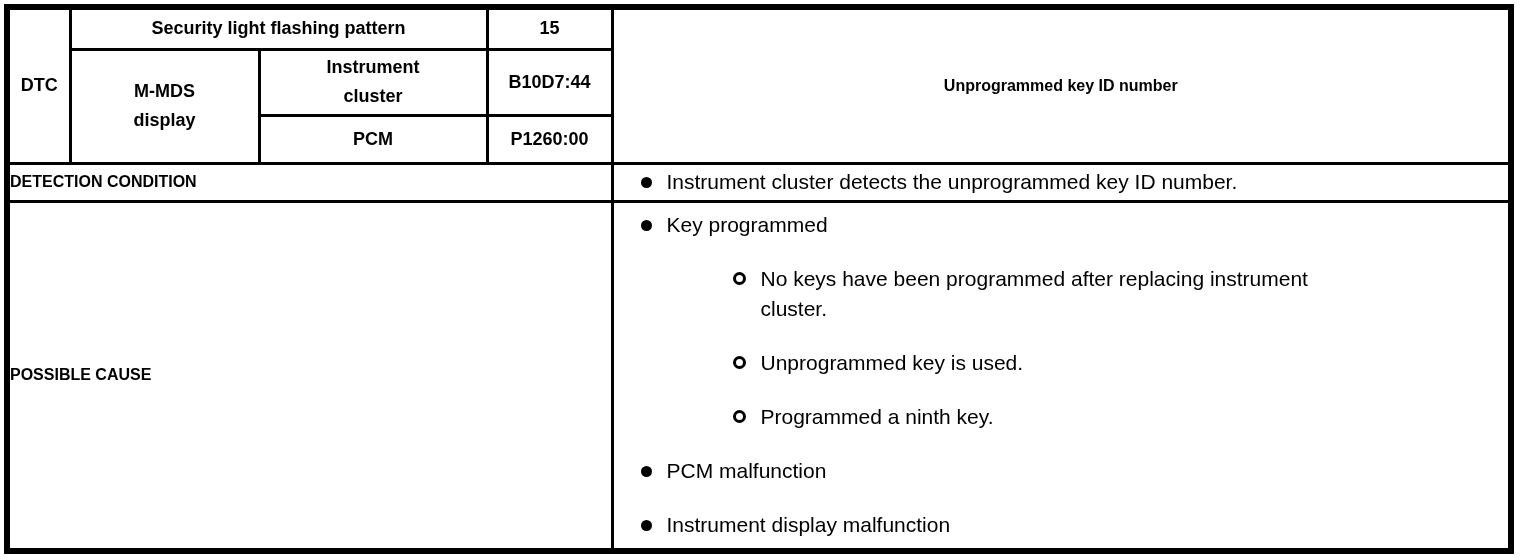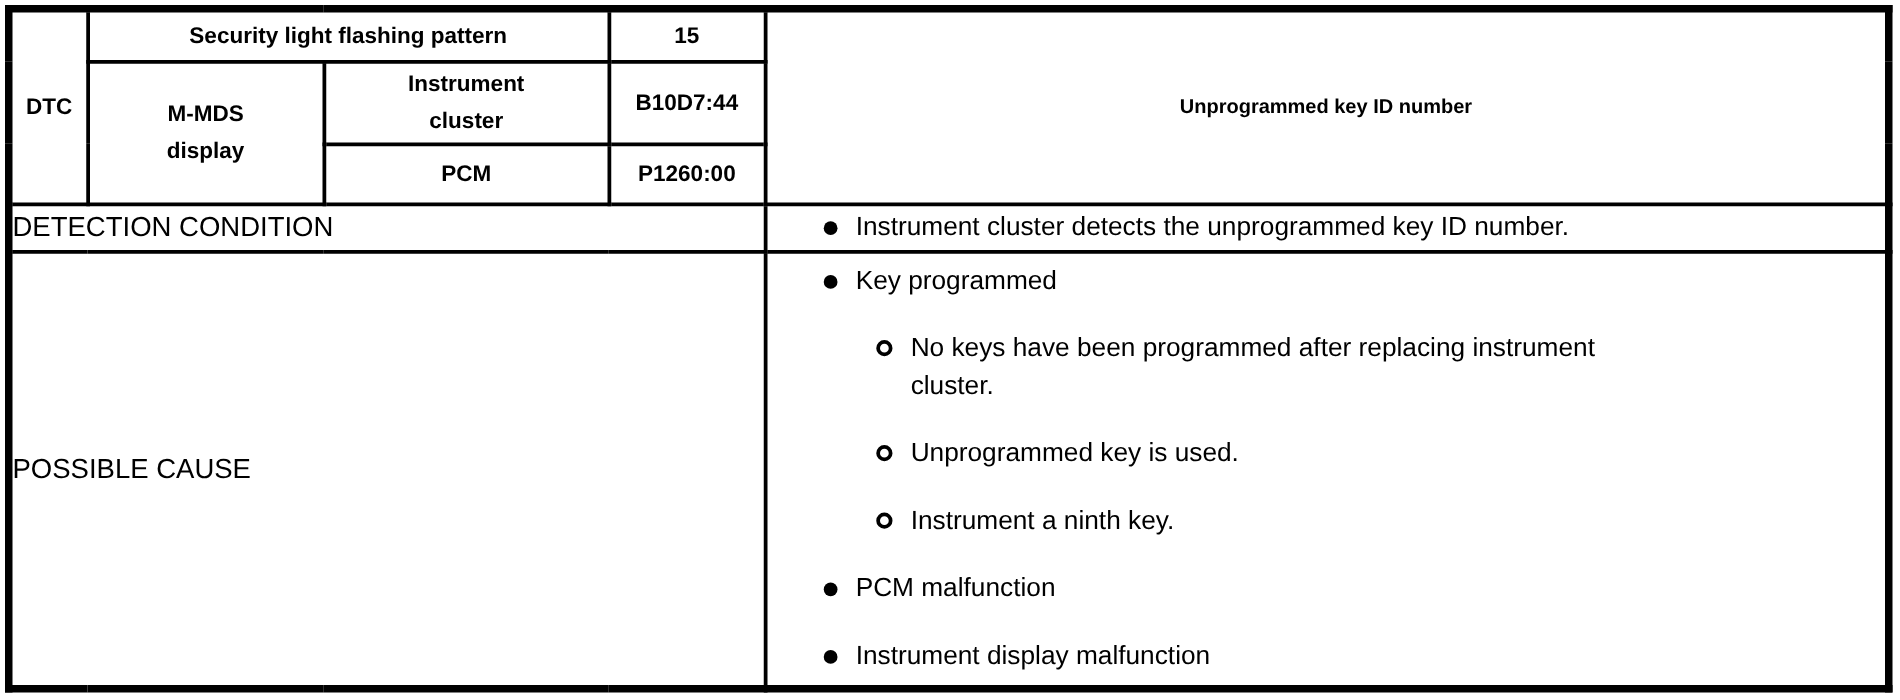--- a/index.html
+++ b/index.html
@@ -43,22 +43,22 @@
 
   .hd {
     font-weight: bold;
     font-size: 18px;
     text-align: center;
     line-height: 29px;
   }
   .two-line div { line-height: 29px; }
 
   .row-label {
-    font-weight: normal;
-    font-size: 22px;
+    font-weight: bold;
+    font-size: 16px;
     text-align: left;
     padding-left: 5px;
   }
 
   .desc-cell {
     font-weight: bold;
     font-size: 16px;
     text-align: center;
   }
 
@@ -67,24 +67,24 @@
     line-height: 30px;
     vertical-align: middle;
   }
   .pc-cell {
     vertical-align: top;
     padding-top: 11px;
   }
   .b-item {
     display: flex;
     align-items: flex-start;
-    padding-left: 45px;
+    padding-left: 27px;
   }
   .pc-cell .b-item + .b-item { margin-top: 24px; }
-  .b-item.sub { padding-left: 87px; }
+  .b-item.sub { padding-left: 119px; }
   .b-dot {
     flex: 0 0 auto;
     width: 11px;
     height: 11px;
     border-radius: 50%;
     background: #000000;
     margin: 10px 15px 0 0;
   }
   .b-circ {
     flex: 0 0 auto;
@@ -173,21 +173,21 @@
         <div class="b-item sub">
           <span class="b-circ"></span>
           <span class="b-text">No keys have been programmed after replacing instrument cluster.</span>
         </div>
         <div class="b-item sub">
           <span class="b-circ"></span>
           <span class="b-text">Unprogrammed key is used.</span>
         </div>
         <div class="b-item sub">
           <span class="b-circ"></span>
-          <span class="b-text">Instrument a ninth key.</span>
+          <span class="b-text">Programmed a ninth key.</span>
         </div>
         <div class="b-item">
           <span class="b-dot"></span>
           <span class="b-text">PCM malfunction</span>
         </div>
         <div class="b-item">
           <span class="b-dot"></span>
           <span class="b-text">Instrument display malfunction</span>
         </div>
       </td>

